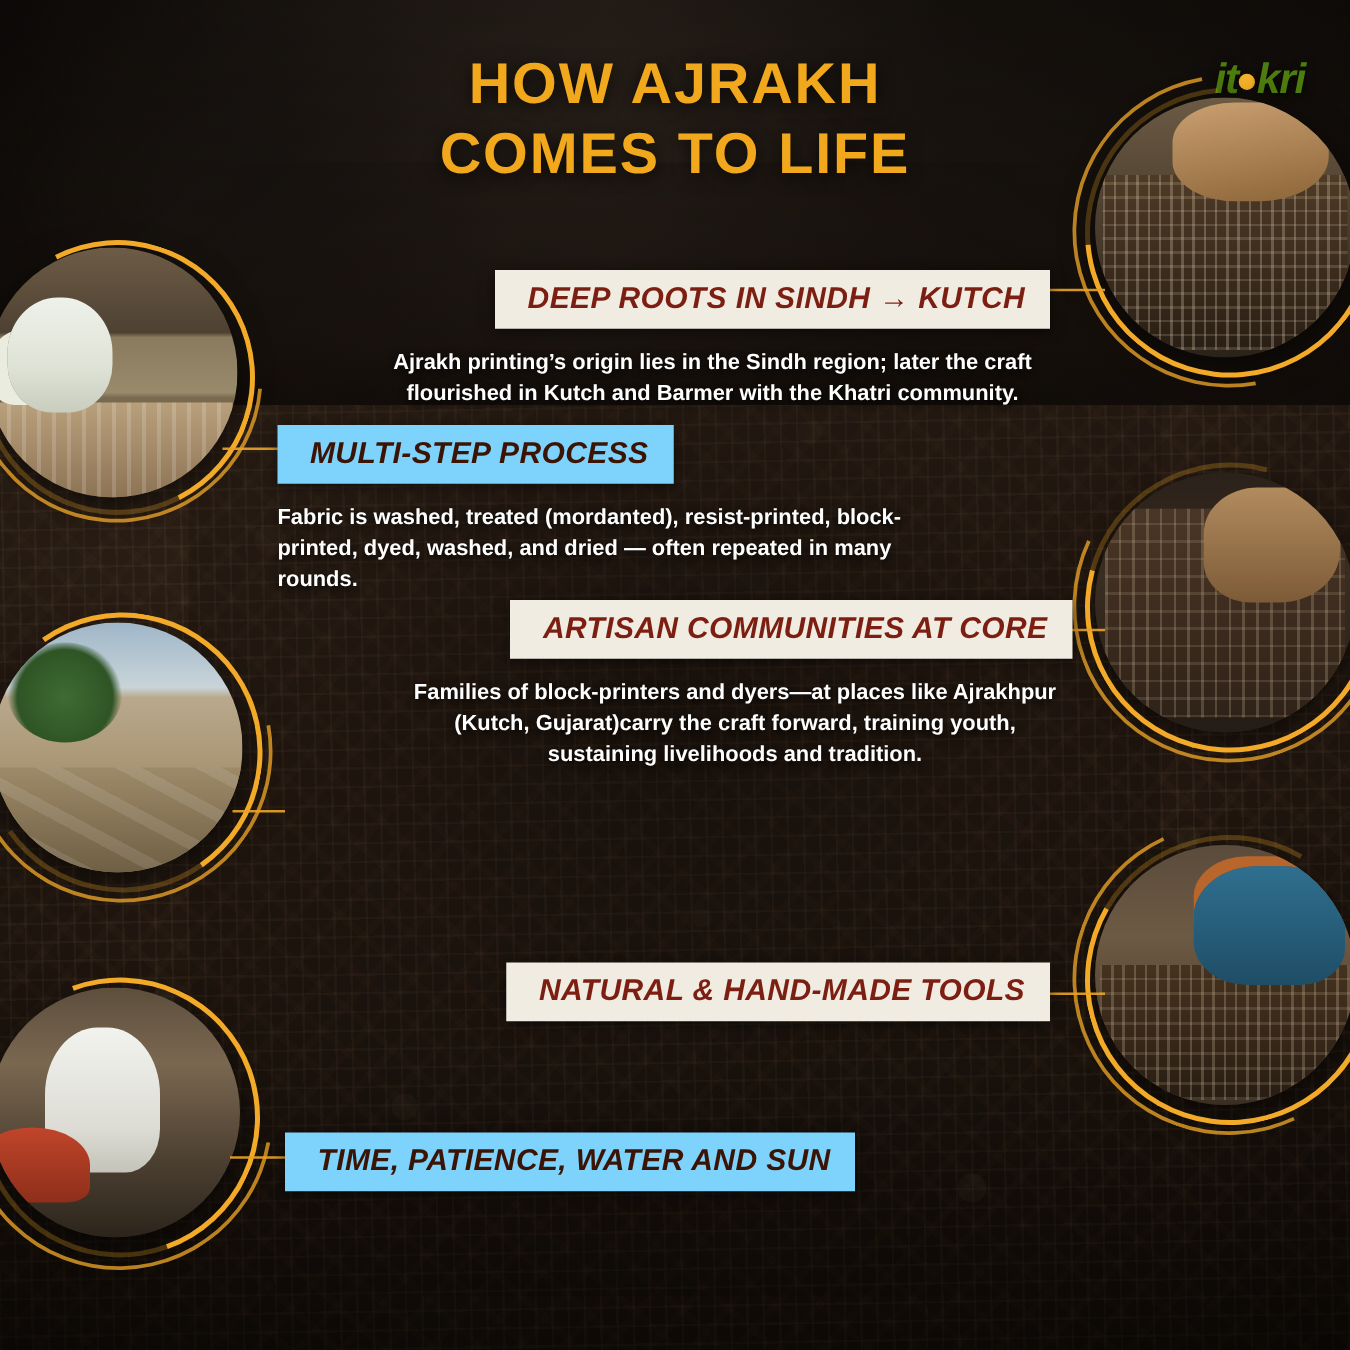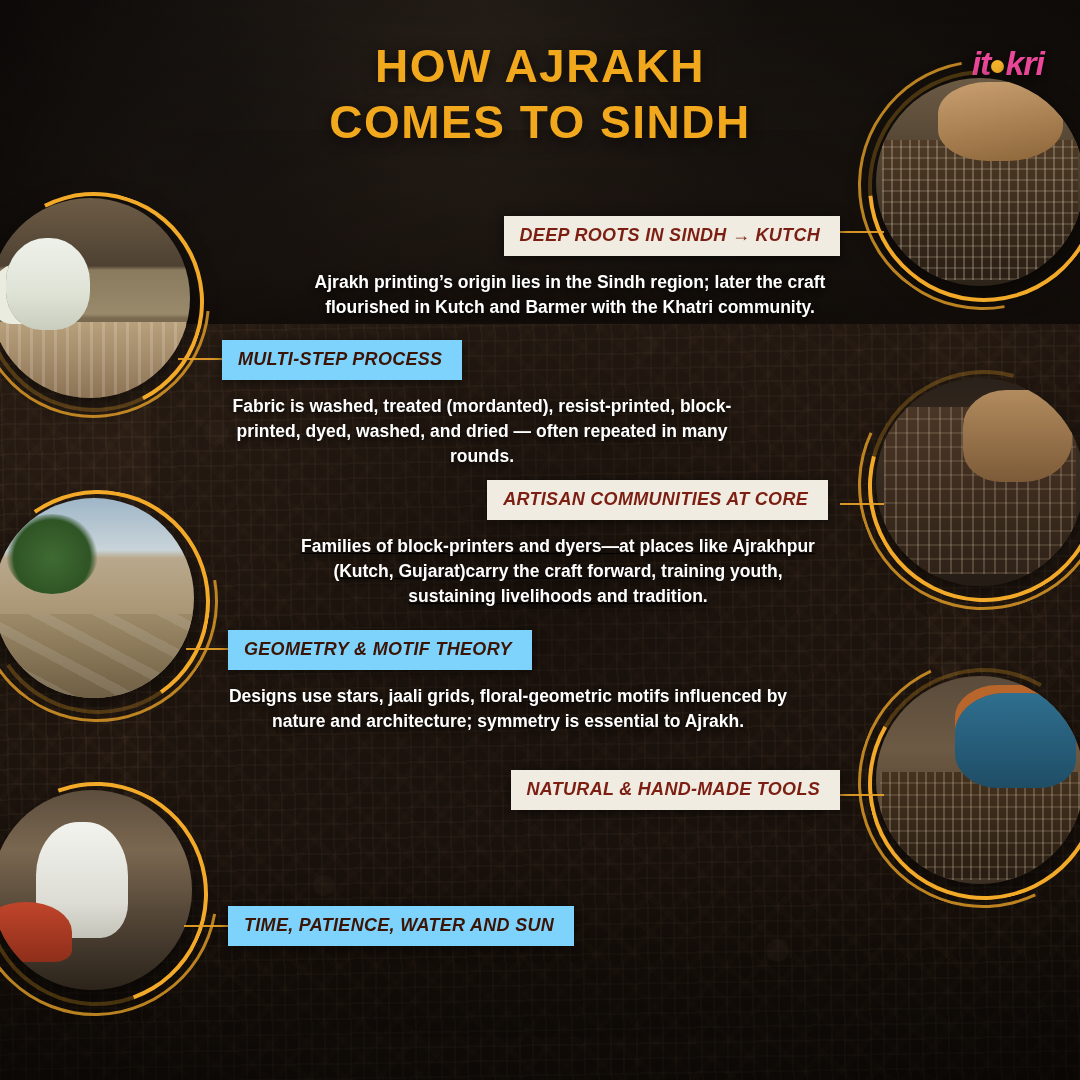--- a/index.html
+++ b/index.html
@@ -93,43 +93,43 @@
     line-height: 1.22;
     text-shadow: 0 3px 14px rgba(0,0,0,0.75);
   }
   .title .l2 { display: block; }
 
   
   .logo {
     position: absolute;
     right: 36px;
     top: 44px;
-    color: #ec4899;
+    color: #4d7c0f;
     font-size: 34px;
     font-weight: bold;
     letter-spacing: -1px;
     font-style: italic;
     text-shadow: 0 2px 8px rgba(0,0,0,0.7);
   }
   .logo .dot {
     display: inline-block;
     width: 13px;
     height: 13px;
     background: #f6b32a;
     border-radius: 50%;
     margin: 0 1px;
     vertical-align: 2px;
   }
 
   
   .block { position: absolute; }
   .chip {
     display: inline-block;
-    padding: 9px 20px 10px 16px;
-    font-size: 18px;
+    padding: 9px 20px 10px 26px;
+    font-size: 24px;
     font-weight: bold;
     font-style: italic;
     letter-spacing: 0.3px;
     color: #7c1f12;
     background: #f0ece2;
     box-shadow: 0 2px 10px rgba(0,0,0,0.55);
     white-space: nowrap;
   }
   .chip.amber {
     background: #7dd3fc;
@@ -137,21 +137,21 @@
   }
   .body {
     margin-top: 14px;
     color: #ffffff;
     font-size: 17.5px;
     font-weight: bold;
     line-height: 1.42;
     text-shadow: 0 2px 7px rgba(0,0,0,0.85);
   }
   .align-right { text-align: center; }
-  .align-left { text-align: center; }
+  .align-left { text-align: left; }
   .row-right { text-align: right; }
 
   
   .conn {
     position: absolute;
     height: 2px;
     background: #e8a227;
     opacity: 0.92;
   }
 
@@ -314,21 +314,21 @@
 
   <div class="bg-base"></div>
   <div class="bg-cloth"></div>
   <div class="bg-motifs"></div>
   <div class="bg-topshot"></div>
   <div class="bg-scrim"></div>
   <div class="bg-vignette"></div>
 
   <div class="title">
     <span>HOW AJRAKH</span>
-    <span class="l2">COMES TO SINDH</span>
+    <span class="l2">COMES TO LIFE</span>
   </div>
 
   <div class="logo">
     <span>it</span><span class="dot"></span><span>kri</span>
   </div>
 
   <div class="photo" style="left:-10px; top:198px; width:200px; height:200px;">
     <div class="scene s-printer1"></div>
   </div>
   <div class="ring" style="left:-16px; top:192px; width:212px; height:212px; transform:rotate(18deg);"></div>
@@ -374,29 +374,25 @@
   <div class="block row-right" style="left:300px; top:216px; width:540px;">
     <div class="chip">DEEP ROOTS IN SINDH → KUTCH</div>
     <div class="body align-right">Ajrakh printing’s origin lies in the Sindh region; later the craft flourished in Kutch and Barmer with the Khatri community.</div>
   </div>
 
   <div class="block" style="left:222px; top:340px; width:520px;">
     <div class="chip amber">MULTI-STEP PROCESS</div>
     <div class="body align-left">Fabric is washed, treated (mordanted), resist-printed, block-printed, dyed, washed, and dried — often repeated in many rounds.</div>
   </div>
 
-  <div class="block row-right" style="left:288px; top:480px; width:540px;text-decoration:underline;">
+  <div class="block row-right" style="left:318px; top:480px; width:540px;">
     <div class="chip">ARTISAN COMMUNITIES AT CORE</div>
     <div class="body align-right">Families of block-printers and dyers—at places like Ajrakhpur (Kutch, Gujarat)carry the craft forward, training youth, sustaining livelihoods and tradition.</div>
   </div>
 
-  <div class="block" style="left:228px; top:630px; width:560px;">
-    <div class="chip amber">GEOMETRY &amp; MOTIF THEORY</div>
-    <div class="body align-left">Designs use stars, jaali grids, floral-geometric motifs influenced by nature and architecture; symmetry is essential to Ajrakh.</div>
-  </div>
 
   <div class="block row-right" style="left:300px; top:770px; width:540px;">
     <div class="chip">NATURAL &amp; HAND-MADE TOOLS</div>
   </div>
 
   <div class="block" style="left:228px; top:906px; width:560px;">
     <div class="chip amber">TIME, PATIENCE, WATER AND SUN</div>
   </div>
 
 </div>

